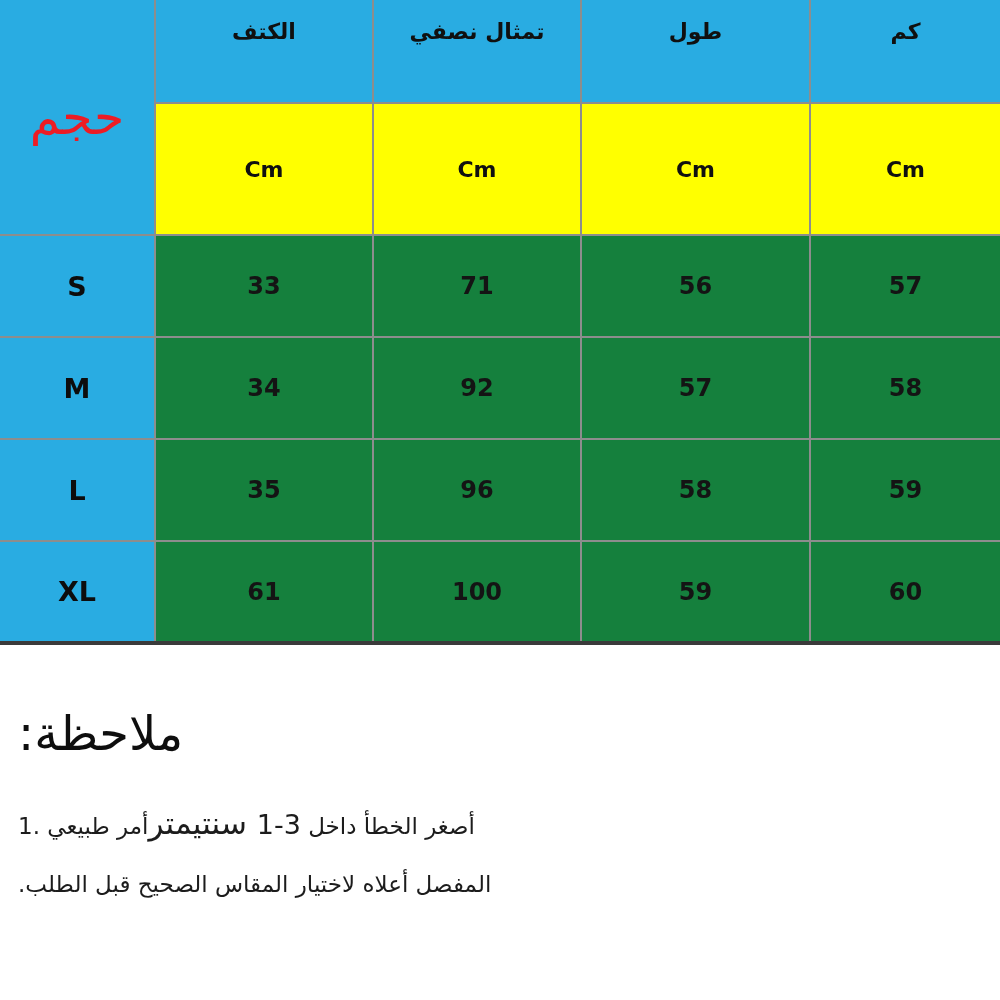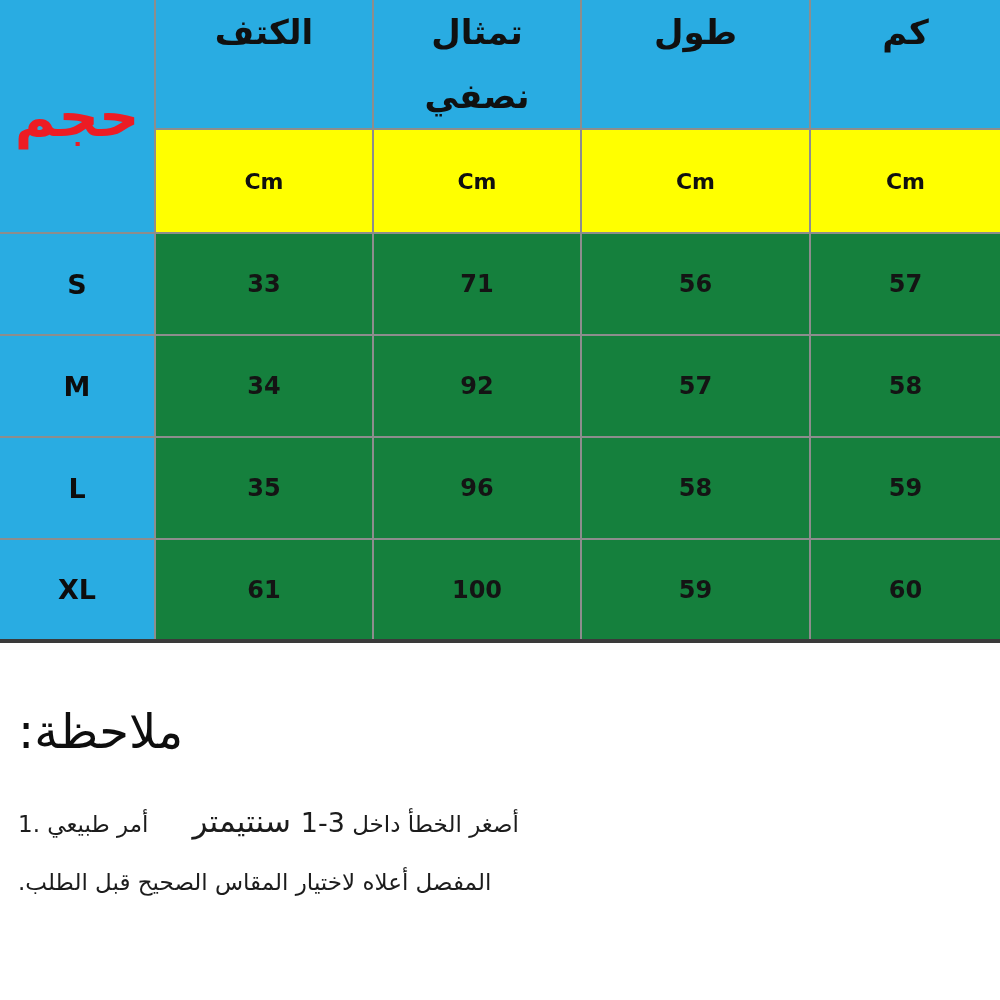--- a/index.html
+++ b/index.html
@@ -29,34 +29,34 @@
   col.w1{width:155px}col.w2{width:218px}col.w3{width:208px}col.w4{width:229px}col.w5{width:190px}
   .size-chart th,.size-chart td{
     border:2px solid var(--grid);
     text-align:center;
     padding:0;
   }
   .size-chart tr>*:first-child{border-left:0;}
   .size-chart tr>*:last-child{border-right:0;}
   .size-chart tr.r-head>*{border-top:0;}
   tr.r-head{height:103px;}
-  tr.r-unit{height:104px;border-radius:25px;}
+  tr.r-unit{height:132px;border-radius:25px;}
   tbody.r-data tr{height:102px;}
   .c-size{
     background:var(--blue);
     color:var(--red);
-    font-size:56px;font-weight:bold;
+    font-size:49px;font-weight:normal;
     vertical-align:middle;
     padding-bottom:28px;
     margin-top:48px;
   }
   .c-head{
     background:var(--blue);
     color:#101010;
-    font-size:34px;font-weight:bold;
+    font-size:22px;font-weight:bold;
     vertical-align:top;
     line-height:64px;
   }
   .c-unit{
     background:var(--yellow);
     color:#101010;
     font-size:22px;font-weight:bold;
     vertical-align:middle;
   }
   .c-rowsize{
@@ -86,21 +86,21 @@
   .note-item{margin:0;}
   .note-item.n1{margin-top:36px;}
   .note-item.n2{margin-top:6px;}
   .note-item.n3{margin-top:-8px;}
   .note-line{
     font-size:23px;
     line-height:52px;
     white-space:nowrap;
     color:#1c1c1c;
   }
-  .seg-lg{font-size:31px;padding-left:44px;}
+  .seg-lg{font-size:31px;}
   .seg-lgb{font-size:31px;font-weight:bold;}
   .seg-num{font-size:27px;}
 </style>
 </head>
 <body>
 
 <table class="size-chart">
   <colgroup>
     <col class="w1">
       <col class="w2">

